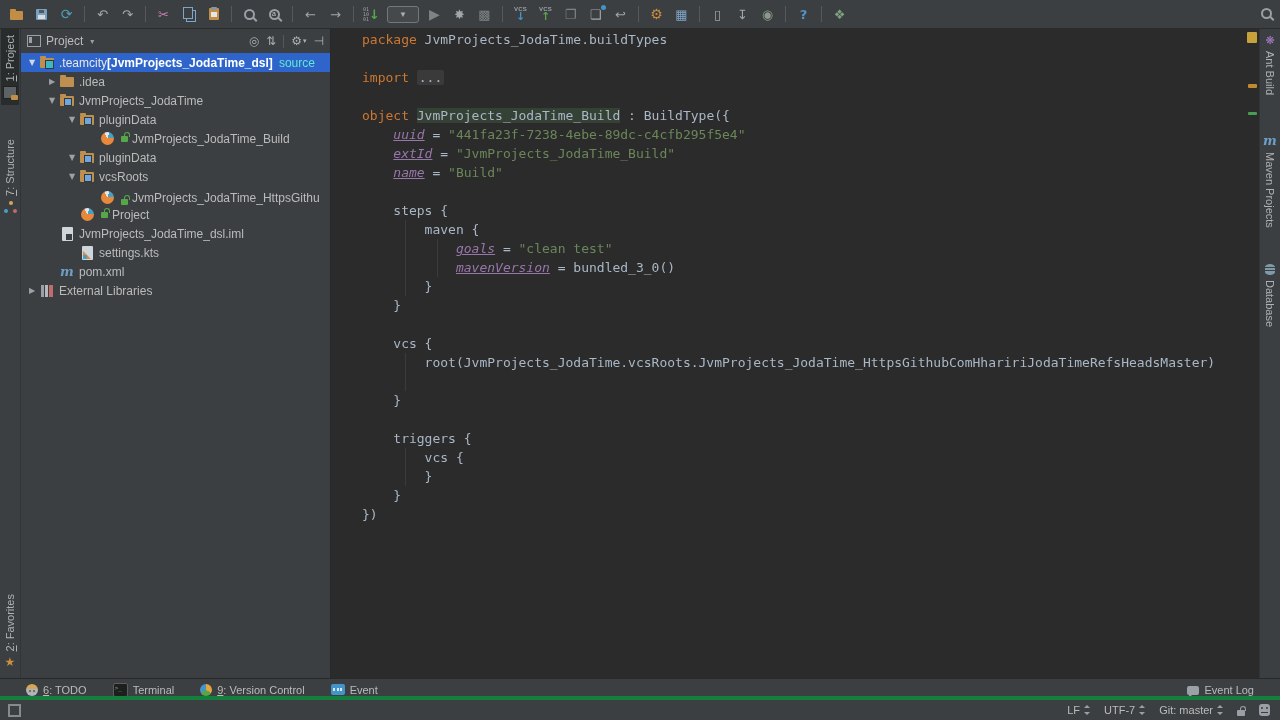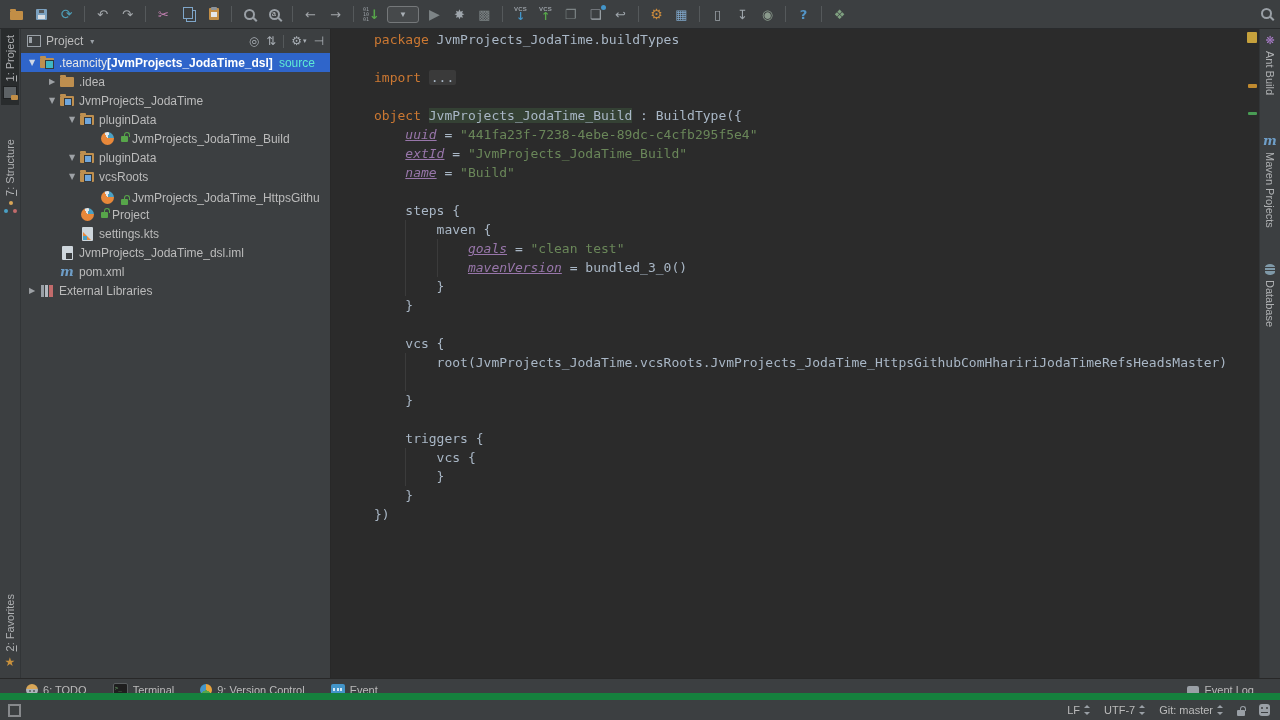--- a/index.html
+++ b/index.html
@@ -87,21 +87,21 @@
   .ti-page{width:11px;height:14px;background:#CED6DC;border-radius:1px;position:relative;}
   .ti-page.kts::after{content:"";position:absolute;left:1px;bottom:1px;width:0;height:0;border-left:8px solid #E8883A;border-top:8px solid transparent;}
   .ti-page.kts::before{content:"";position:absolute;left:1px;bottom:1px;width:4px;height:4px;background:#4AA0C4;z-index:1;}
   .ti-page.iml::after{content:"";position:absolute;right:1px;bottom:1px;width:6px;height:6px;background:#3C3F41;}
   .ti-maven{color:#6E9EC8;font:italic bold 13px "DejaVu Serif",serif;}
   .ti-lib{width:13px;height:12px;background:linear-gradient(90deg,#9AA0A6 0 3px,transparent 3px 4px,#B3B9BF 4px 7px,transparent 7px 8px,#C26B6B 8px 12px,transparent 12px);}
   .badge-unlock{width:7px;height:6px;background:#57A64A;border-radius:1px;position:relative;display:inline-block;margin:0 4px 0 2px;flex:none;}
   .badge-unlock::before{content:"";position:absolute;top:-4px;left:3px;width:4px;height:4px;border:1px solid #57A64A;border-bottom:none;border-radius:3px 3px 0 0;}
   
   #editor{position:absolute;left:331px;top:29px;right:21px;bottom:42px;background:#2B2B2B;overflow:hidden;}
-  #code{position:absolute;left:43px;top:1px;font:13px "DejaVu Sans Mono",monospace;line-height:19px;white-space:pre;color:#A9B7C6;}
+  #code{position:absolute;left:31px;top:1px;font:13px "DejaVu Sans Mono",monospace;line-height:19px;white-space:pre;color:#A9B7C6;}
   .cl{height:19px;}
   .ck{color:#CC7832;}
   .cs{color:#6A8759;}
   .cp{color:#9876AA;font-style:italic;text-decoration:underline;}
   .cf{background:#3A3A3A;border-radius:2px;padding:0 2px;color:#A9B7C6;}
   .ch{background:#344134;}
   .guide{position:absolute;width:1px;background:#3B3B3B;}
   #stripe-lane{position:absolute;right:0;top:0;width:14px;bottom:0;}
   .smark{position:absolute;border-radius:1px;}
   
@@ -117,21 +117,21 @@
   .mi-todo::after{content:"";position:absolute;left:3px;top:6px;width:2px;height:2px;border-radius:50%;background:#54585B;box-shadow:4px 0 0 #54585B;}
   .mi-term{width:13px;height:12px;background:#1E1E1E;border-radius:2px;border:1px solid #5A5E60;}
   .mi-term::after{content:">_";color:#6FAF6F;font-size:6px;position:absolute;left:1px;top:0px;font-family:"DejaVu Sans Mono",monospace;}
   .mi-vcsc{width:12px;height:12px;border-radius:50%;background:conic-gradient(#E8A33D 0 120deg,#57A64A 120deg 240deg,#4395C9 240deg 360deg);}
   .mi-docker{width:14px;height:11px;background:#4395C9;border-radius:2px;}
   .mi-docker::after{content:"";position:absolute;left:2px;top:4px;width:10px;height:3px;
                     background:repeating-linear-gradient(90deg,#D6E9F5 0 2px,transparent 2px 3.5px);}
   .mi-bubble{width:12px;height:9px;background:#9AA0A6;border-radius:2px;margin-top:1px;}
   .mi-bubble::after{content:"";position:absolute;left:2px;bottom:-3px;border-left:3px solid #9AA0A6;border-bottom:3px solid transparent;}
   
-  #status-bar{position:absolute;left:0;right:0;bottom:0;height:20px;background:#3C3F41;border-top:7px solid #15803d;
+  #status-bar{position:absolute;left:0;right:0;bottom:0;height:20px;background:#3C3F41;border-top:4px solid #15803d;
               display:flex;align-items:center;font-size:11px;color:#BBBBBB;}
   #sb-toggle{margin-left:8px;width:9px;height:9px;border:2px solid #87898C;display:inline-block;}
   #sb-right{margin-left:auto;display:flex;align-items:center;gap:14px;padding-right:10px;}
   .sb-item{display:flex;align-items:center;}
   .ud{display:inline-block;width:7px;height:10px;position:relative;margin-left:3px;}
   .ud::before{content:"";position:absolute;left:1px;top:0;border-left:3px solid transparent;border-right:3px solid transparent;border-bottom:3px solid #9AA0A6;}
   .ud::after{content:"";position:absolute;left:1px;bottom:0;border-left:3px solid transparent;border-right:3px solid transparent;border-top:3px solid #9AA0A6;}
   .mi-lock{width:8px;height:6px;background:#9AA0A6;border-radius:1px;margin-top:5px;}
   .mi-lock::before{content:"";position:absolute;top:-4px;left:3px;width:4px;height:4px;border:1px solid #9AA0A6;border-bottom:none;border-radius:3px 3px 0 0;}
   .mi-hector{width:11px;height:12px;border-radius:3px;background:#9AA0A6;}
@@ -367,33 +367,33 @@
           <span>JvmProjects_JodaTime_HttpsGithu</span>
         </div>
         <div class="trow" style="padding-left: 44px;">
           <span class="t-arrow"></span>
           <span class="t-ico">
             <span class="ti ti-kobj"></span>
           </span>
           <span class="badge-unlock"></span>
           <span>Project</span>
         </div>
+        <div class="trow" style="padding-left: 24px;">
+          <span class="t-arrow"></span>
+          <span class="t-ico">
+            <span class="ti ti-page iml"></span>
+          </span>
+          <span>JvmProjects_JodaTime_dsl.iml</span>
+        </div>
         <div class="trow" style="padding-left: 44px;">
           <span class="t-arrow"></span>
           <span class="t-ico">
             <span class="ti ti-page kts"></span>
           </span>
           <span>settings.kts</span>
-        </div>
-        <div class="trow" style="padding-left: 24px;">
-          <span class="t-arrow"></span>
-          <span class="t-ico">
-            <span class="ti ti-page iml"></span>
-          </span>
-          <span>JvmProjects_JodaTime_dsl.iml</span>
         </div>
         <div class="trow" style="padding-left: 24px;">
           <span class="t-arrow"></span>
           <span class="t-ico">
             <span class="ti ti-maven">m</span>
           </span>
           <span>pom.xml</span>
         </div>
         <div class="trow" style="padding-left: 4px;">
           <span class="t-arrow">▶</span>

